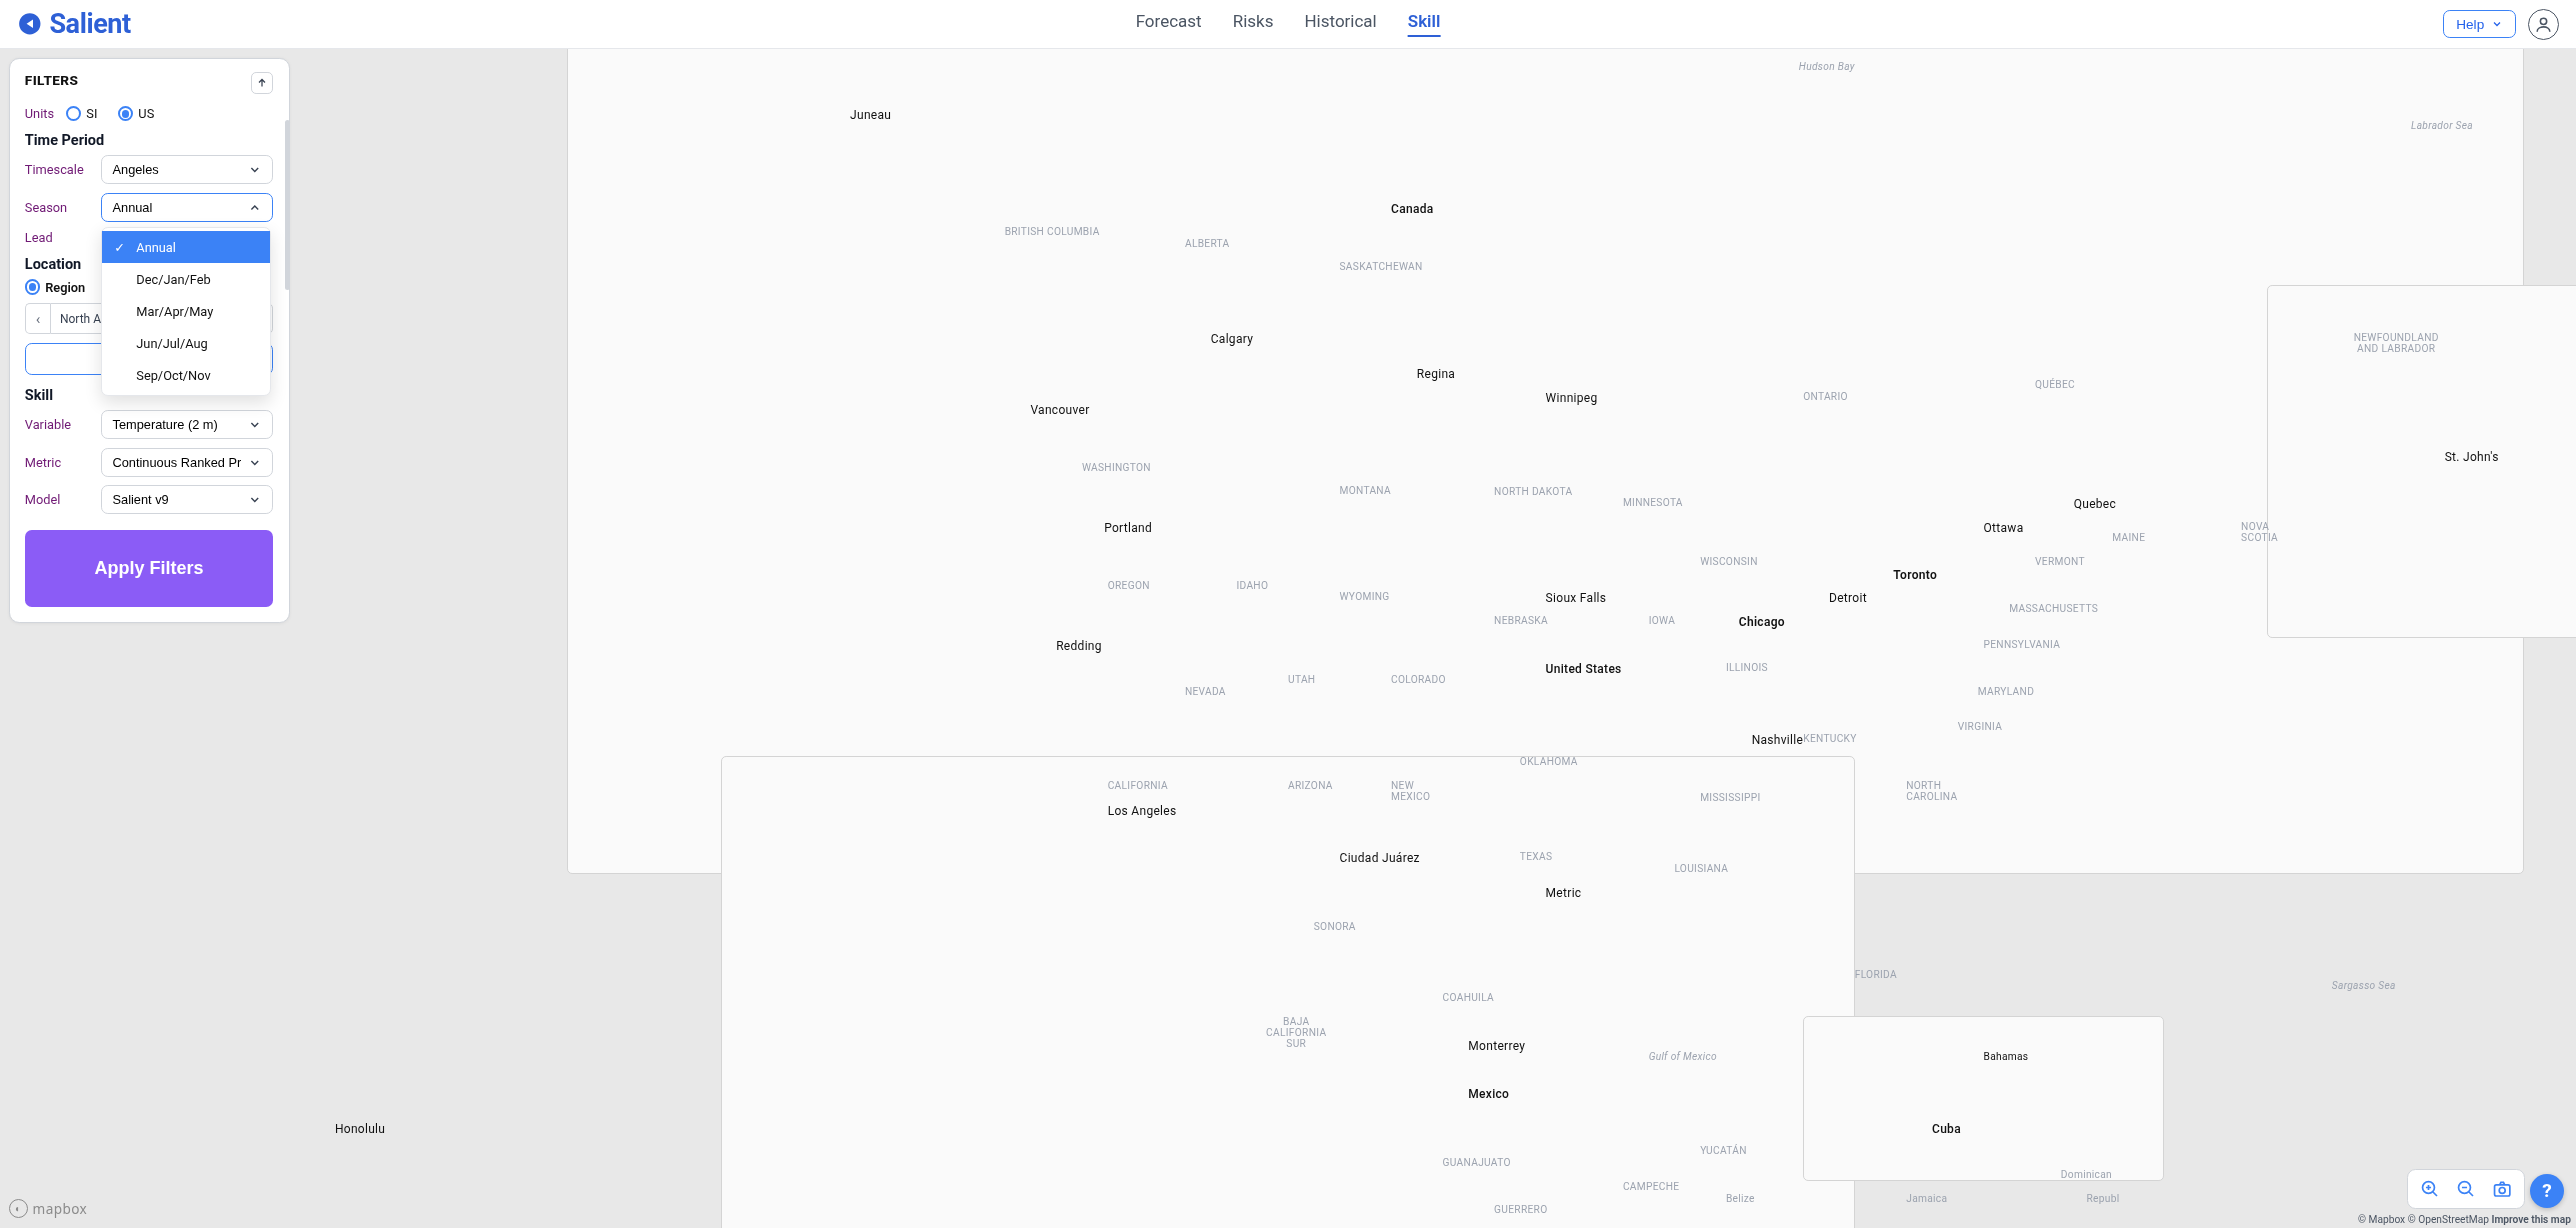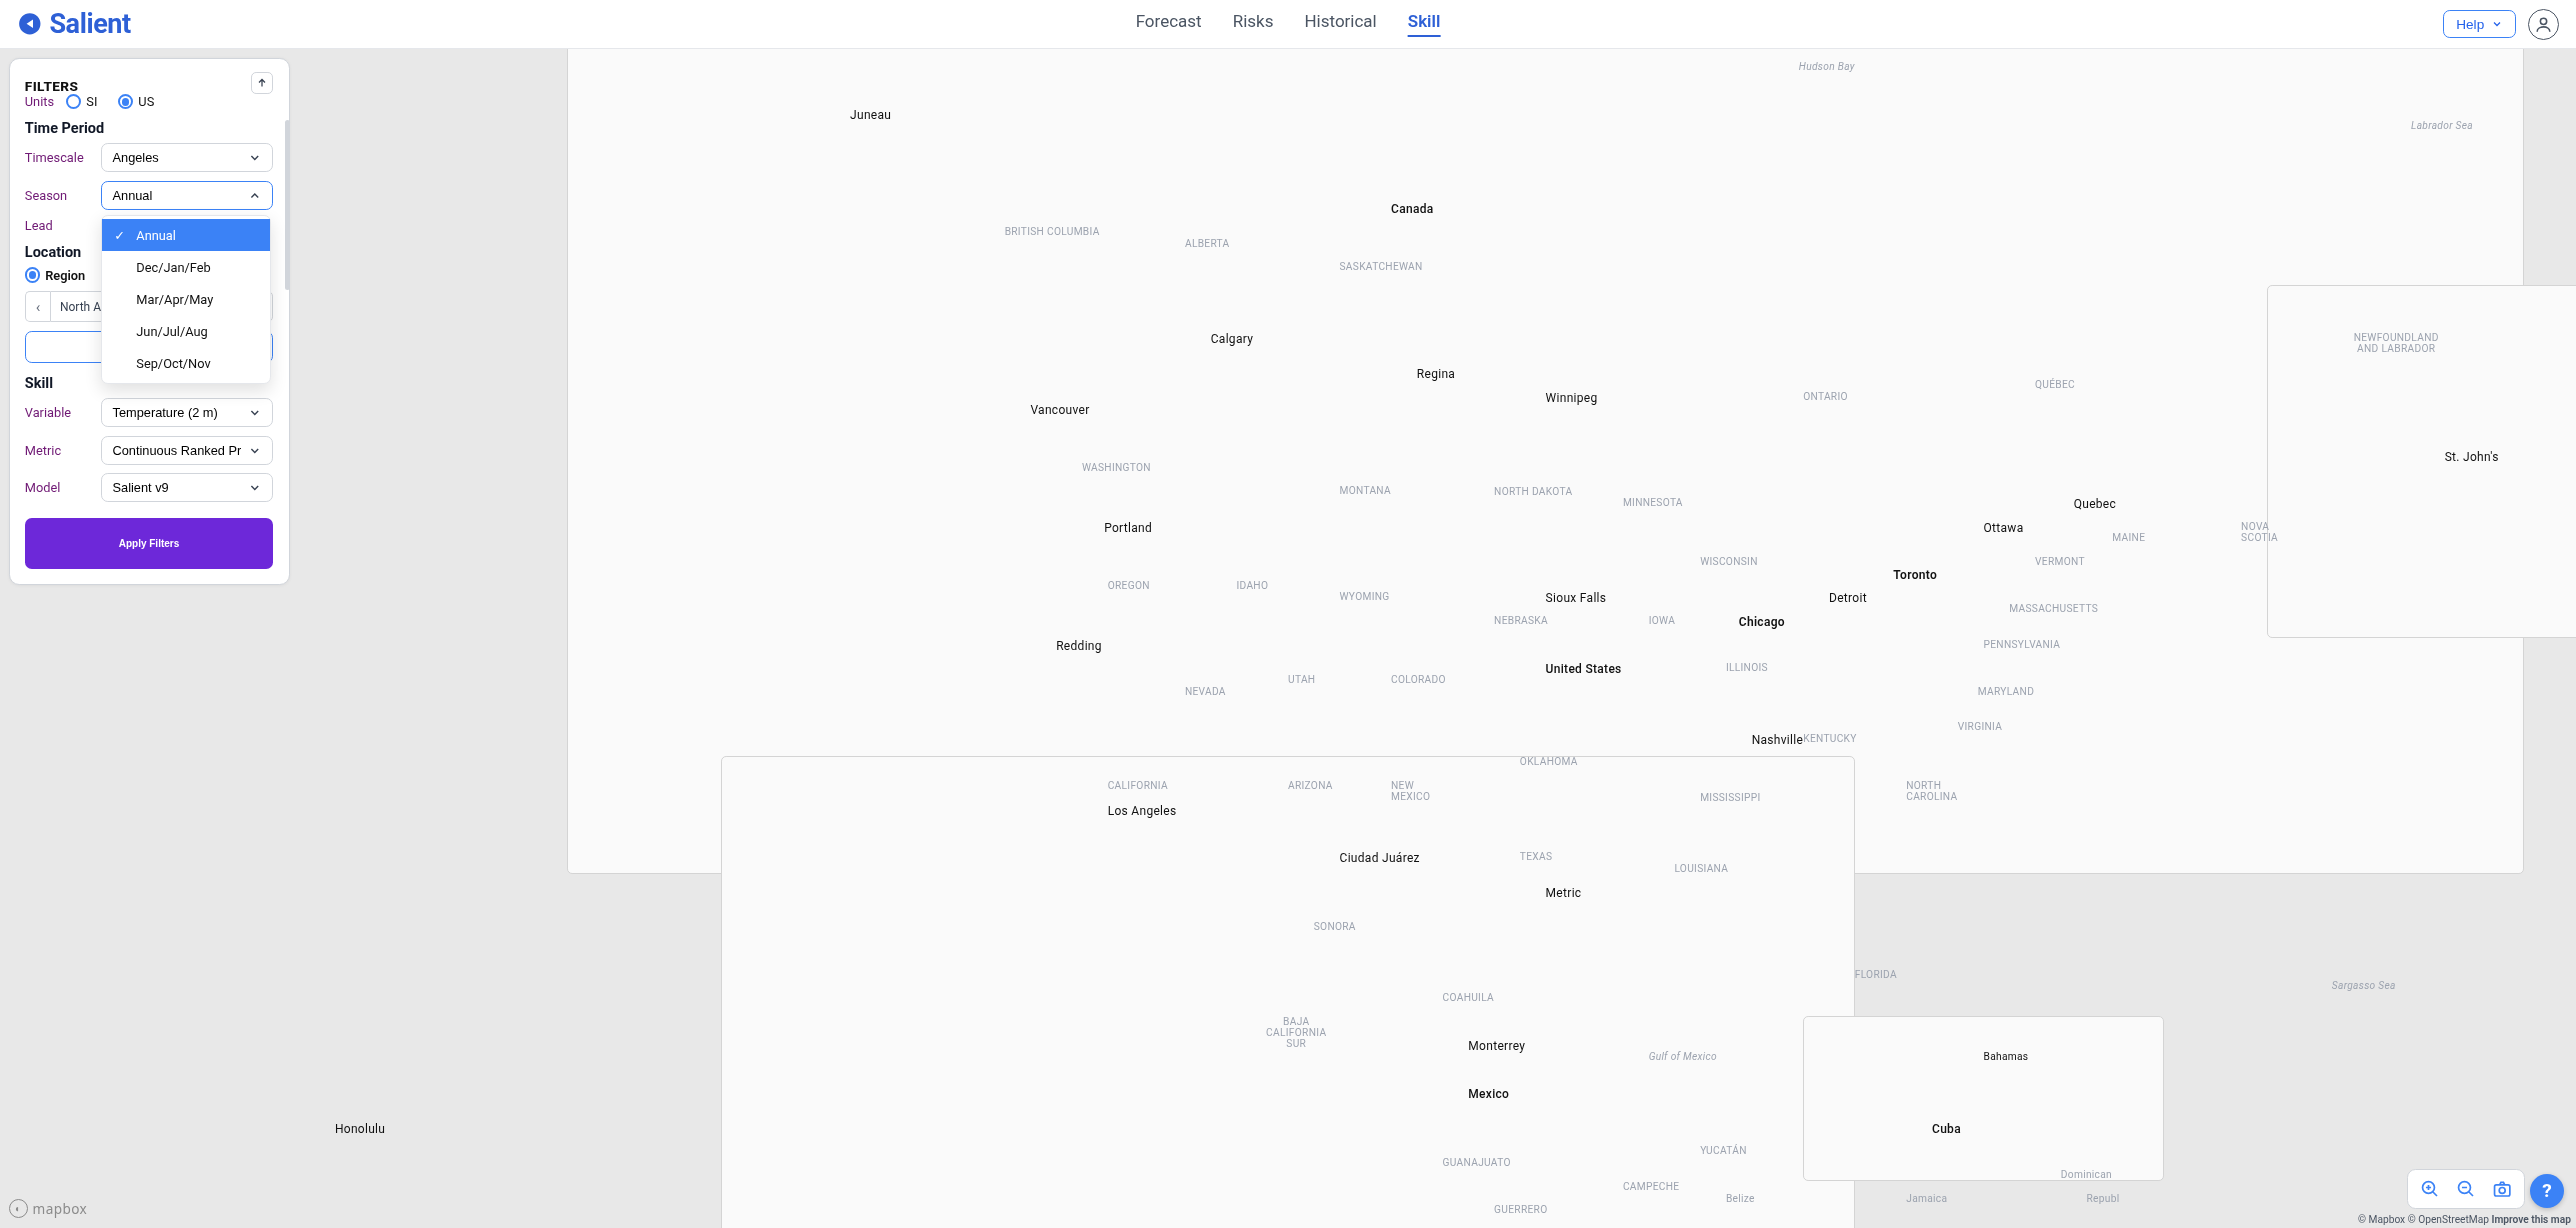--- a/index.html
+++ b/index.html
@@ -16,21 +16,21 @@
 .avatar { width:31px; height:31px; border-radius:50%; border:1.7px solid #4b5563; display:flex; align-items:center; justify-content:center; color:#4b5563; cursor:pointer; }
 
 .stage { position:relative; width:100%; height:calc(100% - 49px); overflow:hidden; }
 .map { position:absolute; inset:0; background:#e8e8e8; }
 .land { position:absolute; background:#fafafa; border:0.9px solid #d4d4d4; border-radius:5.1px; }
 .map-label { position:absolute; font-size:10.2px; color:#9ca3af; white-space:nowrap; text-transform:uppercase; letter-spacing:0.3px; pointer-events:none; }
 .map-label.dark { color:#111; text-transform:none; font-size:12px; font-weight:500; }
 .map-label.water { font-style:italic; color:#9ca3af; text-transform:none; }
 
 .filters { position:absolute; top:8.5px; left:8.5px; width:281px; background:#fff; border:0.9px solid #d1d5db; border-radius:10.2px; padding:13.6px 15.3px 15.3px; box-shadow:0 0.9px 3.4px rgba(0,0,0,0.05); z-index:40; }
-.filters-head { display:flex; justify-content:space-between; align-items:flex-end; }
+.filters-head { display:flex; justify-content:space-between; align-items:flex-start; margin-bottom:12px; }
 .filters-title { font-weight:800; font-size:13.6px; letter-spacing:0.4px; }
 .collapse-btn { width:22px; height:22px; border:0.9px solid #d1d5db; border-radius:5.1px; display:flex; align-items:center; justify-content:center; cursor:pointer; background:#fff; }
 .row { display:flex; align-items:center; margin-bottom:8.5px; gap:8.5px; font-size:12.8px; }
 .row-label { width:68px; color:#701a75; flex:0 0 auto; }
 .section-title { font-weight:700; font-size:14.5px; margin:10.2px 0 6.8px; color:#111827; }
 .radio { display:inline-flex; align-items:center; gap:5.1px; margin-right:12px; cursor:pointer; }
 .radio .dot { width:15.3px; height:15.3px; border:2.1px solid #3b82f6; border-radius:50%; display:inline-flex; align-items:center; justify-content:center; }
 .radio.selected .dot::after { content:""; width:7.7px; height:7.7px; background:#3b82f6; border-radius:50%; }
 .sel { flex:1; position:relative; }
 .sel-btn { width:100%; background:#fff; border:1.3px solid #d1d5db; border-radius:6.8px; padding:6px 10.2px; text-align:left; font-size:12.8px; display:flex; align-items:center; justify-content:space-between; cursor:pointer; }
@@ -39,21 +39,21 @@
 .dropdown { position:absolute; top:34px; left:0; width:170px; background:#fff; border:0.9px solid #e5e7eb; border-radius:6.8px; box-shadow:0 6.8px 17px rgba(0,0,0,0.12); z-index:60; padding:3.4px 0; }
 .dropdown .opt { padding:8.5px 13.6px 8.5px 34px; font-size:12.8px; cursor:pointer; position:relative; }
 .dropdown .opt.selected { background:#3b82f6; color:#fff; }
 .dropdown .opt.selected::before { content:"✓"; position:absolute; left:12px; }
 
 .divider-input { border:1.3px solid #3b82f6; border-radius:6.8px; height:32px; margin:8.5px 0 12px; background:#fff; }
 .crumb-row { display:flex; align-items:center; gap:0; margin-bottom:6.8px; }
 .crumb-back { width:25.6px; height:31px; border:0.9px solid #d1d5db; border-right:none; border-radius:5.1px 0 0 5.1px; display:flex; align-items:center; justify-content:center; cursor:pointer; background:#fff; font-size:15.3px; color:#6b7280; }
 .crumb-main { flex:1; height:31px; border:0.9px solid #d1d5db; border-radius:0 5.1px 5.1px 0; display:flex; align-items:center; padding:0 8.5px; font-size:12px; color:#374151; background:#fff; overflow:hidden; white-space:nowrap; }
 
-.apply-btn { width:100%; background:#6d28d9; color:#fff; border:none; border-radius:6.8px; padding:20px 0; font-size:10px; font-weight:600; margin-top:6.8px; cursor:pointer; }
+.apply-btn { width:100%; background:#8b5cf6; color:#fff; border:none; border-radius:6.8px; padding:28px 0; font-size:18px; font-weight:600; margin-top:6.8px; cursor:pointer; }
 
 .mapbox-logo { position:absolute; bottom:10.2px; left:8.5px; display:flex; align-items:center; gap:5.1px; font-size:13.6px; color:#8b8b8b; z-index:20; }
 .mapbox-logo .circle { width:19px; height:19px; border:1.7px solid #8b8b8b; border-radius:50%; display:flex; align-items:center; justify-content:center; font-size:10.2px; }
 
 .attribution { position:absolute; bottom:3.4px; right:5.1px; font-size:10.2px; color:#4b5563; z-index:20; }
 .attribution a { color:#4b5563; text-decoration:none; }
 
 .map-ctrls { position:absolute; bottom:19px; right:51px; display:flex; gap:12px; background:#fff; border:0.9px solid #d1d5db; border-radius:8.5px; padding:6.8px 10.2px; z-index:20; }
 .map-ctrls .mbtn { width:24px; height:24px; display:flex; align-items:center; justify-content:center; cursor:pointer; color:#3b82f6; }
 .help-fab { position:absolute; bottom:20.4px; right:12px; width:34px; height:34px; background:#3b82f6; color:#fff; border-radius:50%; display:flex; align-items:center; justify-content:center; font-size:19px; font-weight:700; cursor:pointer; z-index:20; box-shadow:0 1.7px 5.1px rgba(0,0,0,0.2); }

